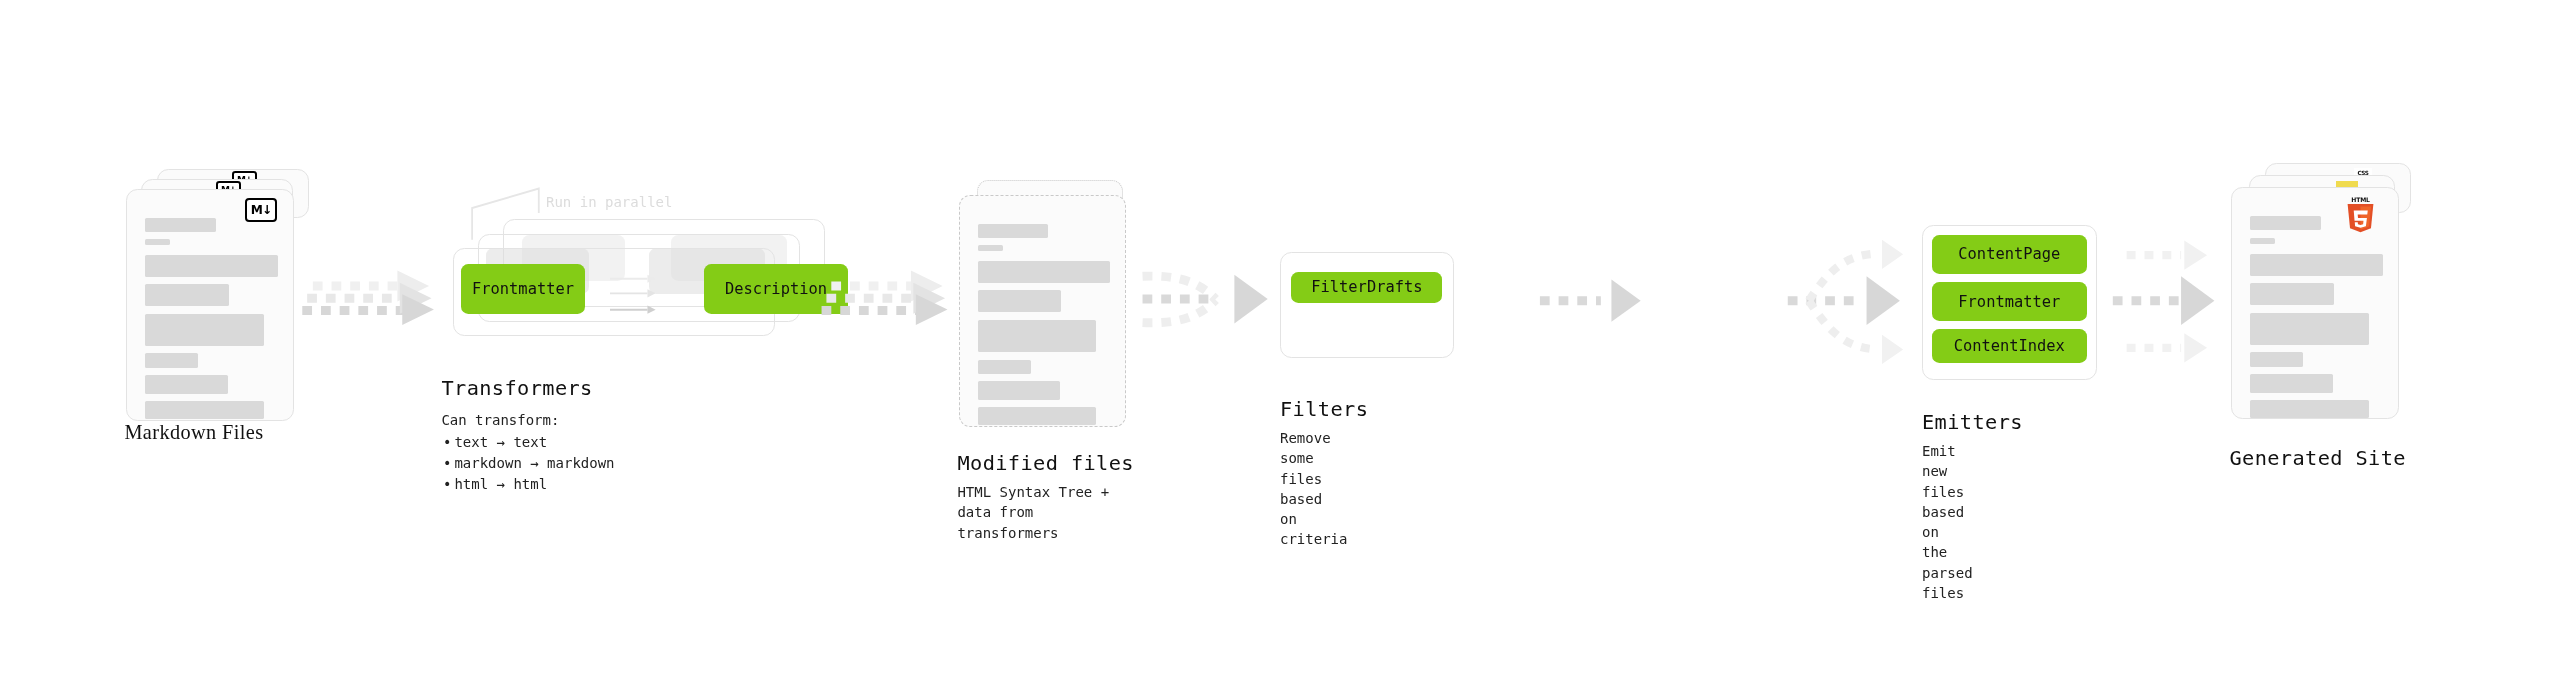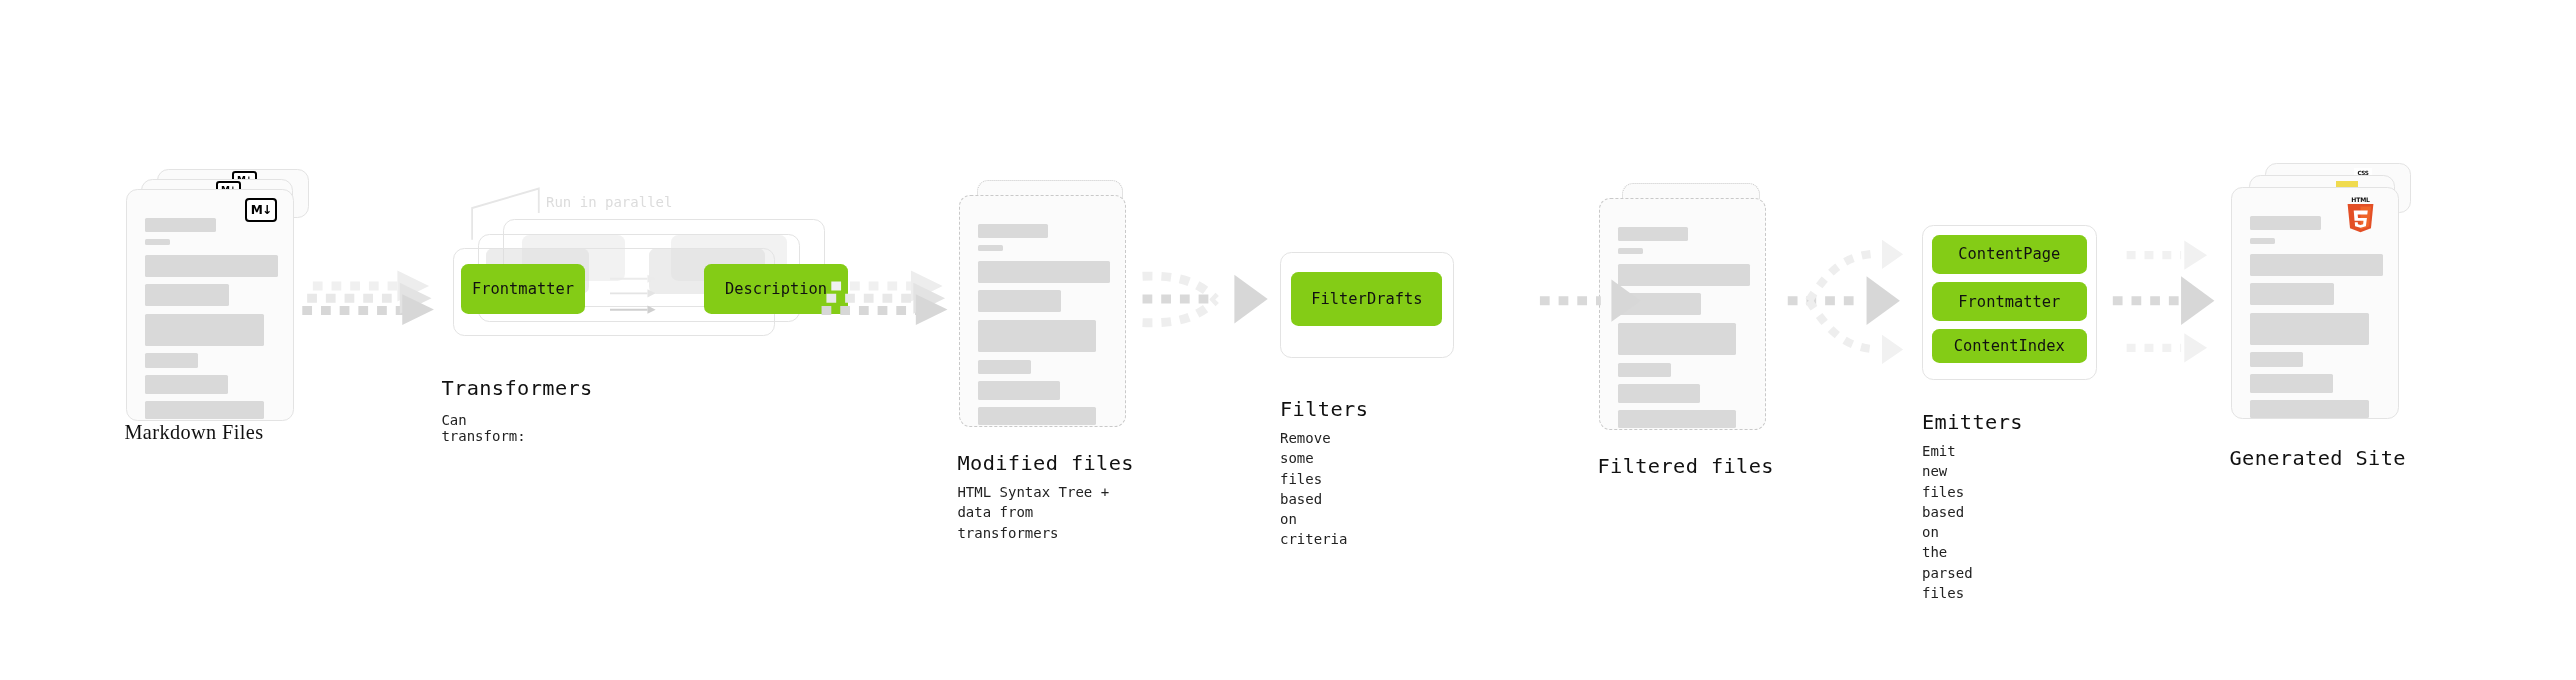--- a/index.html
+++ b/index.html
@@ -271,20 +271,25 @@
     </svg>
 
     <div class="groupbox" style="left:9.8px; top:41px; width:322px; height:88px; z-index:2;"></div>
     <div class="chip" style="left:18px; top:57px; width:124px; height:50px; z-index:3;">Frontmatter</div>
     <div class="chip" style="left:221px; top:57px; width:144px; height:50px; z-index:3;margin-left:40px;">Description</div>
 
     <div class="title" style="position:absolute; left:-1.6px; top:169px;">Transformers</div>
 
     <div style="position:absolute; left:-1.6px; top:205px;">
       <div class="desc-head">Can transform:</div>
+      <ul class="desc-list" style="margin-top:4.1px;">
+        <li>text → text</li>
+        <li>markdown → markdown</li>
+        <li>html → html</li>
+      </ul>
     </div>
   </div>
 
   <div class="node" style="left:959px; top:180px;">
     <div class="stack" style="width:179px; height:260px;">
       <div class="sheet dotted sheet-back" style="left:18px; top:0px;  width:146px; height:41px;"></div>
       <div class="sheet dashed sheet-front" style="left:0px; top:14.6px; width:167px; height:232px;">
         <div class="lines">
           <div class="bar" style="width:53%; height:14px;"></div>
           <div class="bar" style="width:19%; height:6.5px;"></div>
@@ -297,45 +302,27 @@
         </div>
       </div>
     </div>
     <div class="title" style="position:absolute; left:-1.6px; top:271px;">Modified files</div>
     <div class="desc" style="position:absolute; left:-1.6px; top:302px;">HTML Syntax Tree +
 data from transformers</div>
   </div>
 
   <div class="node" style="left:1280px; top:252px;">
     <div class="groupbox" style="left:0px; top:0px; width:174px; height:106px; border-color:#e3e3e3;"></div>
-    <div class="chip" style="left:11.4px; top:19.5px; width:151px; height:54px;">FilterDrafts</div>
+    <div class="chip" style="left:11.4px; top:19.5px; width:151px; height:31px;">FilterDrafts</div>
 
     <div class="title" style="position:absolute; left:0px; top:145px;">Filters</div>
     <div class="desc" style="position:absolute; left:0px; top:176px;">Remove some files based
 on criteria</div>
   </div>
 
-  <div class="node" style="left:1599px; top:183px;">
-    <div class="stack" style="width:179px; height:260px;">
-      <div class="sheet dotted sheet-back" style="left:23px; top:0px;  width:138px; height:41px;"></div>
-      <div class="sheet dashed sheet-front" style="left:0px; top:14.6px; width:167px; height:232px;">
-        <div class="lines">
-          <div class="bar" style="width:53%; height:14px;"></div>
-          <div class="bar" style="width:19%; height:6.5px;"></div>
-          <div class="bar" style="width:100%; height:22px; margin-top:9.8px;"></div>
-          <div class="bar" style="width:63%; height:22px;"></div>
-          <div class="bar" style="width:89%; height:32.5px;"></div>
-          <div class="bar" style="width:40%; height:14.6px;"></div>
-          <div class="bar" style="width:62%; height:18.7px;"></div>
-          <div class="bar" style="width:89%; height:18px;"></div>
-        </div>
-      </div>
-    </div>
-    <div class="title" style="position:absolute; left:-1.6px; top:271px;">Filtered files</div>
-  </div>
 
   <div class="node" style="left:1922px; top:225px;">
     <div class="groupbox" style="left:0px; top:0px; width:175px; height:155px;"></div>
     <div class="chip" style="left:9.8px; top:9.8px; width:155px; height:39px;">ContentPage</div>
     <div class="chip" style="left:9.8px; top:57px; width:155px; height:39px;">Frontmatter</div>
     <div class="chip" style="left:9.8px; top:104px; width:155px; height:34px;">ContentIndex</div>
 
     <div class="title" style="position:absolute; left:0px; top:185px;">Emitters</div>
     <div class="desc" style="position:absolute; left:0px; top:216px;">Emit new files based on
 the parsed files</div>

